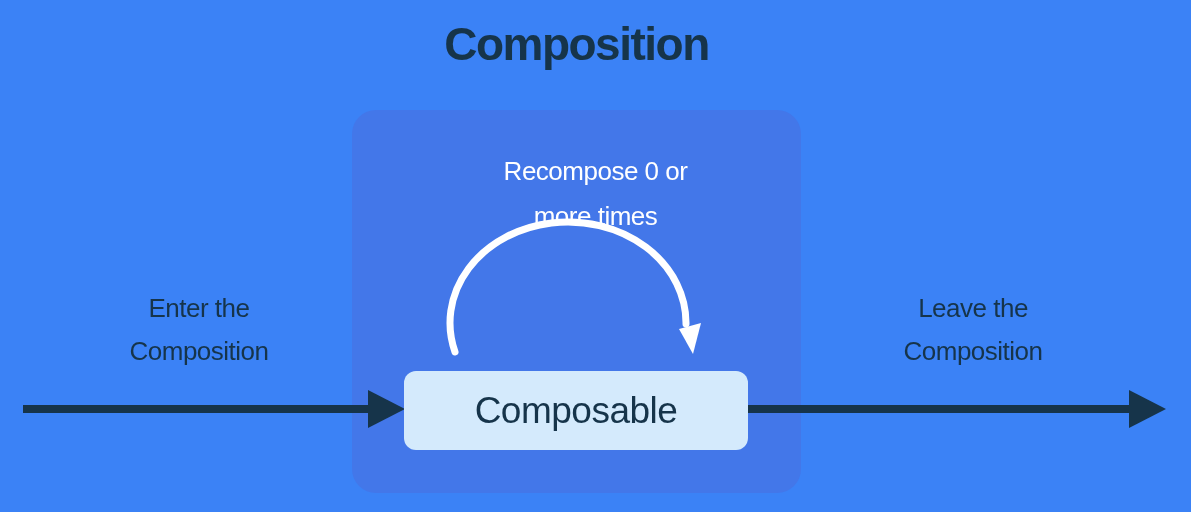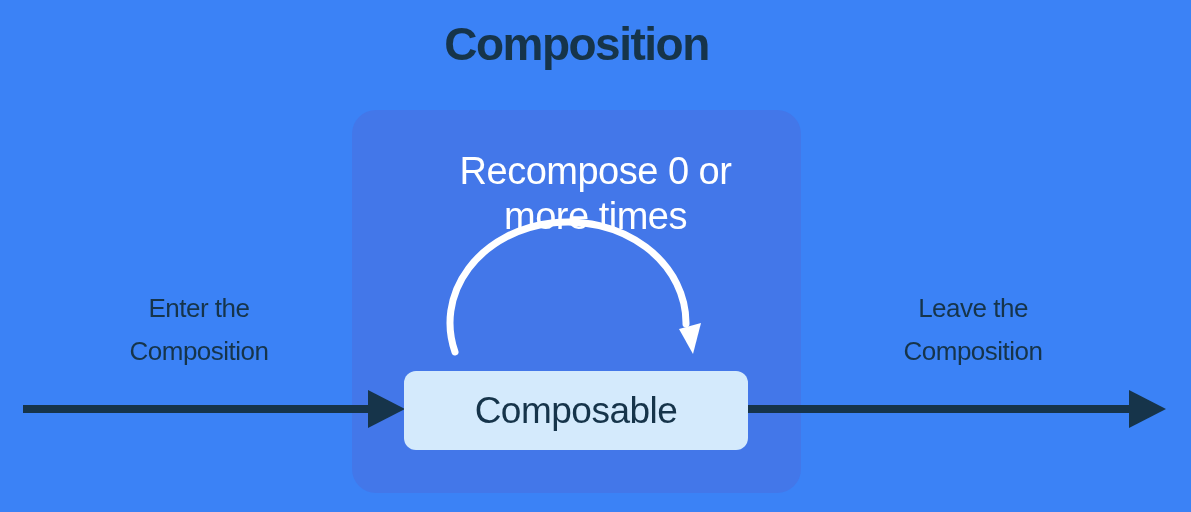--- a/index.html
+++ b/index.html
@@ -39,21 +39,21 @@
     background: #4377e9;
     border-radius: 24px;
   }
 
   .recompose-label {
     position: absolute;
     left: 352px;
     top: 149px;
     width: 449px;
     text-align: center;
-    font-size: 38px;
+    font-size: 26px;
     line-height: 45px;
     letter-spacing: -0.5px;
     color: #ffffff;
     z-index: 3;
     padding-left: 19px;
   }
 
   .arrow-layer {
     position: absolute;
     left: 0;

